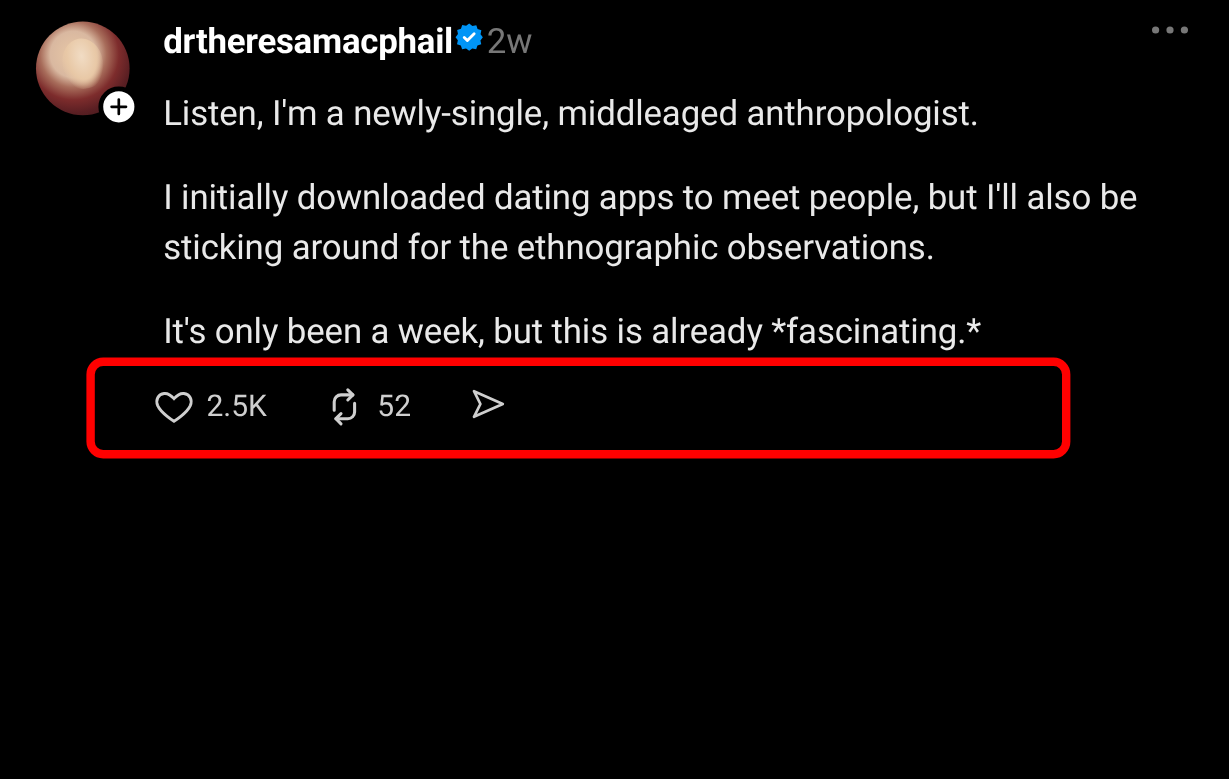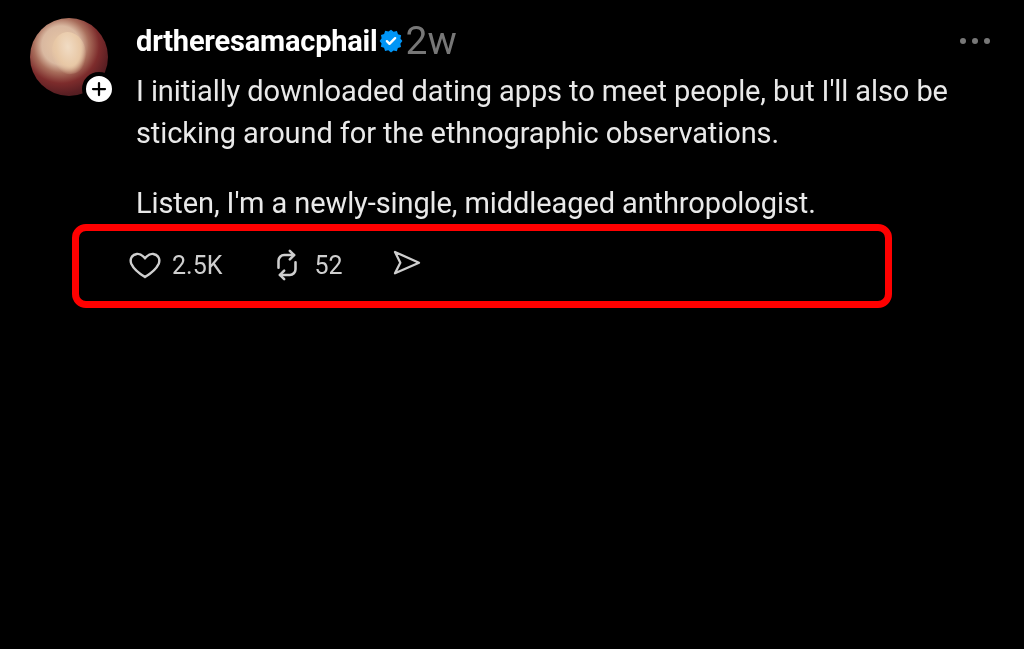--- a/index.html
+++ b/index.html
@@ -50,39 +50,39 @@
       display: flex;
       align-items: center;
       justify-content: center;
     }
     .content {
       flex: 1;
       min-width: 0;
     }
     .header-row {
       display: flex;
-      align-items: center;
-      margin-bottom: 6px;
+      align-items: flex-start;
+      margin-bottom: 22px;
     }
     .username {
       font-weight: 700;
       font-size: 29px;
       color: #fff;
       letter-spacing: -0.2px;
     }
     .verify {
       width: 26px;
       height: 26px;
       display: inline-flex;
       align-items: center;
       justify-content: center;
     }
     .timestamp {
       color: #777;
-      font-size: 39px;
+      font-size: 29px;
       font-weight: 400;
       margin-left: 2px;
     }
     .more {
       margin-left: auto;
       color: #777;
       padding: 4px 8px;
       display: flex;
       gap: 6px;
       cursor: pointer;
@@ -158,22 +158,23 @@
       </span>
       <span class="timestamp">2w</span>
       <div class="more">
         <span></span>
           <span></span>
           <span></span>
       </div>
     </div>
 
     <div class="body-text">
+      <p>Listen, I'm a newly-single, middleaged anthropologist.</p>
       <p>I initially downloaded dating apps to meet people, but I'll also be sticking around for the ethnographic observations.</p>
-      <p>Listen, I'm a newly-single, middleaged anthropologist.</p>
+      <p>It's only been a week, but this is already *fascinating.*</p>
     </div>
 
     <div class="actions-wrap">
       <div class="highlight-box"></div>
       <div class="actions">
         <div class="action">
           <svg width="34" height="34" viewBox="0 0 24 24" fill="none" stroke="#cfcfcf" stroke-width="1.7">
             <path d="M12 20.5s-7.5-4.6-9.6-9.2C1 8 2.6 4.6 6.2 4.2c2.3-.3 4 1 5.8 3 1.8-2 3.5-3.3 5.8-3 3.6.4 5.2 3.8 3.8 7.1-2.1 4.6-9.6 9.2-9.6 9.2z"></path>
           </svg>
           <span class="count">2.5K</span>

